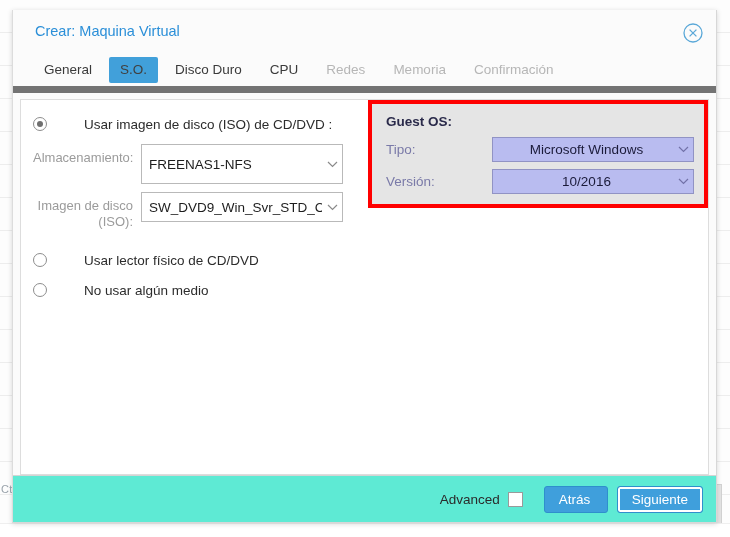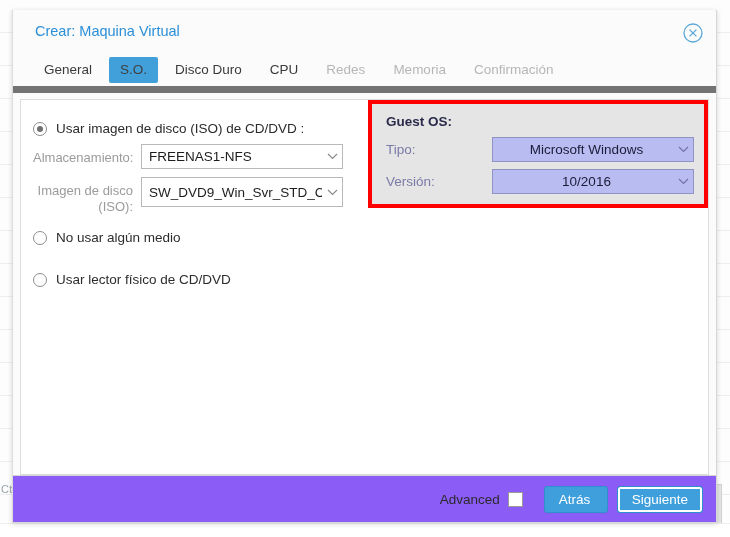--- a/index.html
+++ b/index.html
@@ -149,23 +149,24 @@
   
   .form-left {
     position: absolute;
     left: 12px;
     top: 12px;
     width: 345px;
   }
 
   .radio-row {
     display: flex;
-    align-items: flex-end;
+    align-items: center;
     height: 24px;
     margin-bottom: 2px;
+    gap: 28px;
   }
   .radio-row.second { margin-top: 18px; }
   .radio-row.third  { margin-top: 6px; }
 
   .radio {
     width: 14px;
     height: 14px;
     border: 1px solid #8d8d8d;
     border-radius: 50%;
     background: #ffffff;
@@ -203,21 +204,21 @@
     font-size: 13px;
     color: #9b9b9b;
     padding-right: 8px;
     padding-top: 6px;
     line-height: 16px;
     box-sizing: border-box;
   }
   .select {
     position: relative;
     width: 202px;
-    height: 25px;
+    height: 40px;
     background: #ffffff;
     border: 1px solid #b9b9b9;
     box-sizing: border-box;
     display: flex;
     align-items: center;
     cursor: pointer;
     overflow: hidden;
   }
   .select.tall { height: 30px; }
   .select-value {
@@ -279,21 +280,21 @@
   .guest-select .select-value {
     color: #1b1b3a;
     text-align: center;
   }
 
   
   .dialog-footer {
     position: relative;
     flex: none;
     height: 47px;
-    background: #8b5cf6;
+    background: #5eead4;
     border-top: 1px solid #d4d4d4;
     box-sizing: border-box;
     display: flex;
     align-items: center;
     justify-content: flex-end;
     padding-right: 13px;
   }
   .advanced-label {
     font-size: 13.5px;
     color: #2b2b2b;
@@ -405,28 +406,28 @@
           <div class="select tall">
             <div class="select-value">SW_DVD9_Win_Svr_STD_Cor</div>
             <div class="caret">
               <svg width="11" height="7" viewBox="0 0 11 7">
                 <polyline points="1,1 5.5,5.5 10,1" fill="none" stroke="#8a8a8a" stroke-width="1.2"></polyline>
               </svg>
             </div>
           </div>
         </div>
 
+        <div class="radio-row second">
+          <div class="radio"></div>
+          <div class="radio-label">Usar lector físico de CD/DVD</div>
+        </div>
+
         <div class="radio-row third">
           <div class="radio"></div>
           <div class="radio-label">No usar algún medio</div>
-        </div>
-
-        <div class="radio-row second">
-          <div class="radio"></div>
-          <div class="radio-label">Usar lector físico de CD/DVD</div>
         </div>
 
       </div>
 
       <div class="guest-panel">
         <div class="guest-title">Guest OS:</div>
 
         <div class="guest-row">
           <div class="guest-label">Tipo:</div>
           <div class="guest-select">

